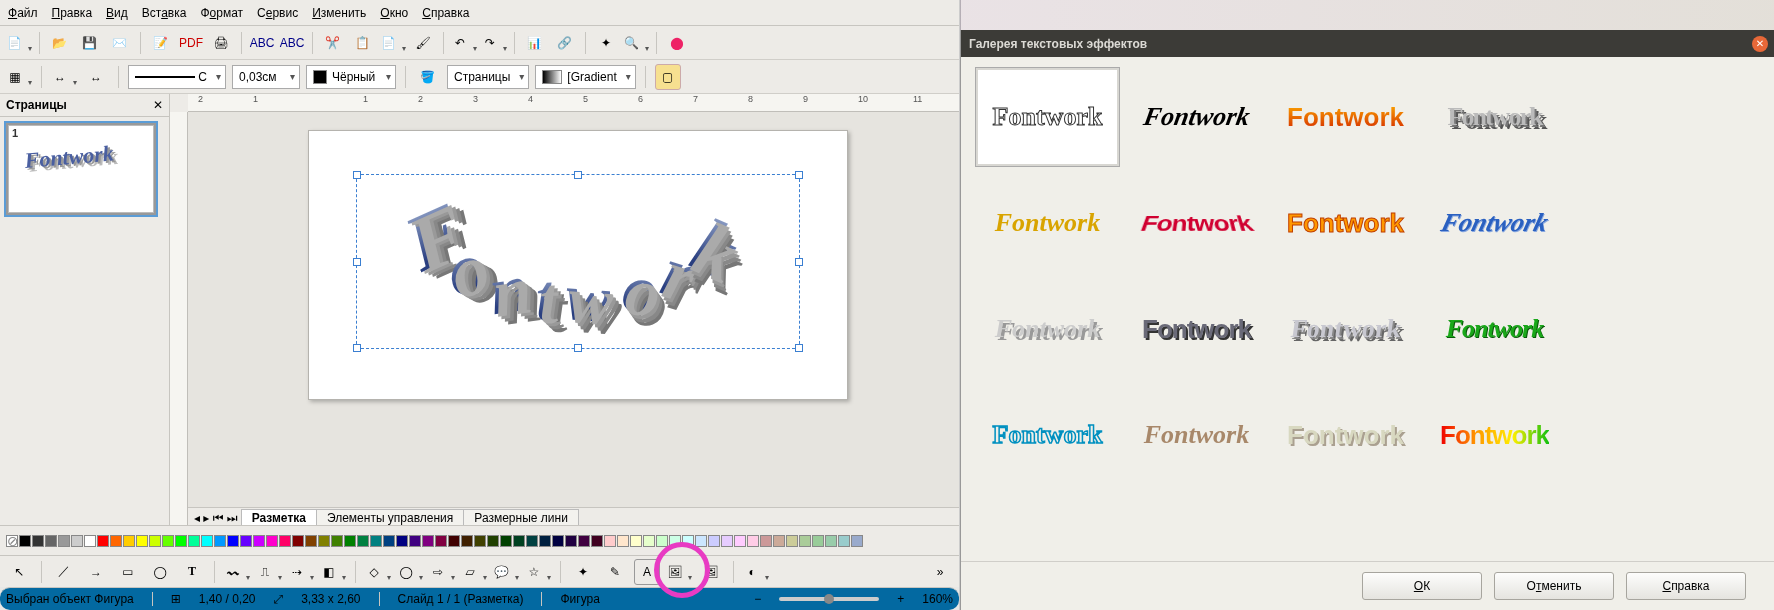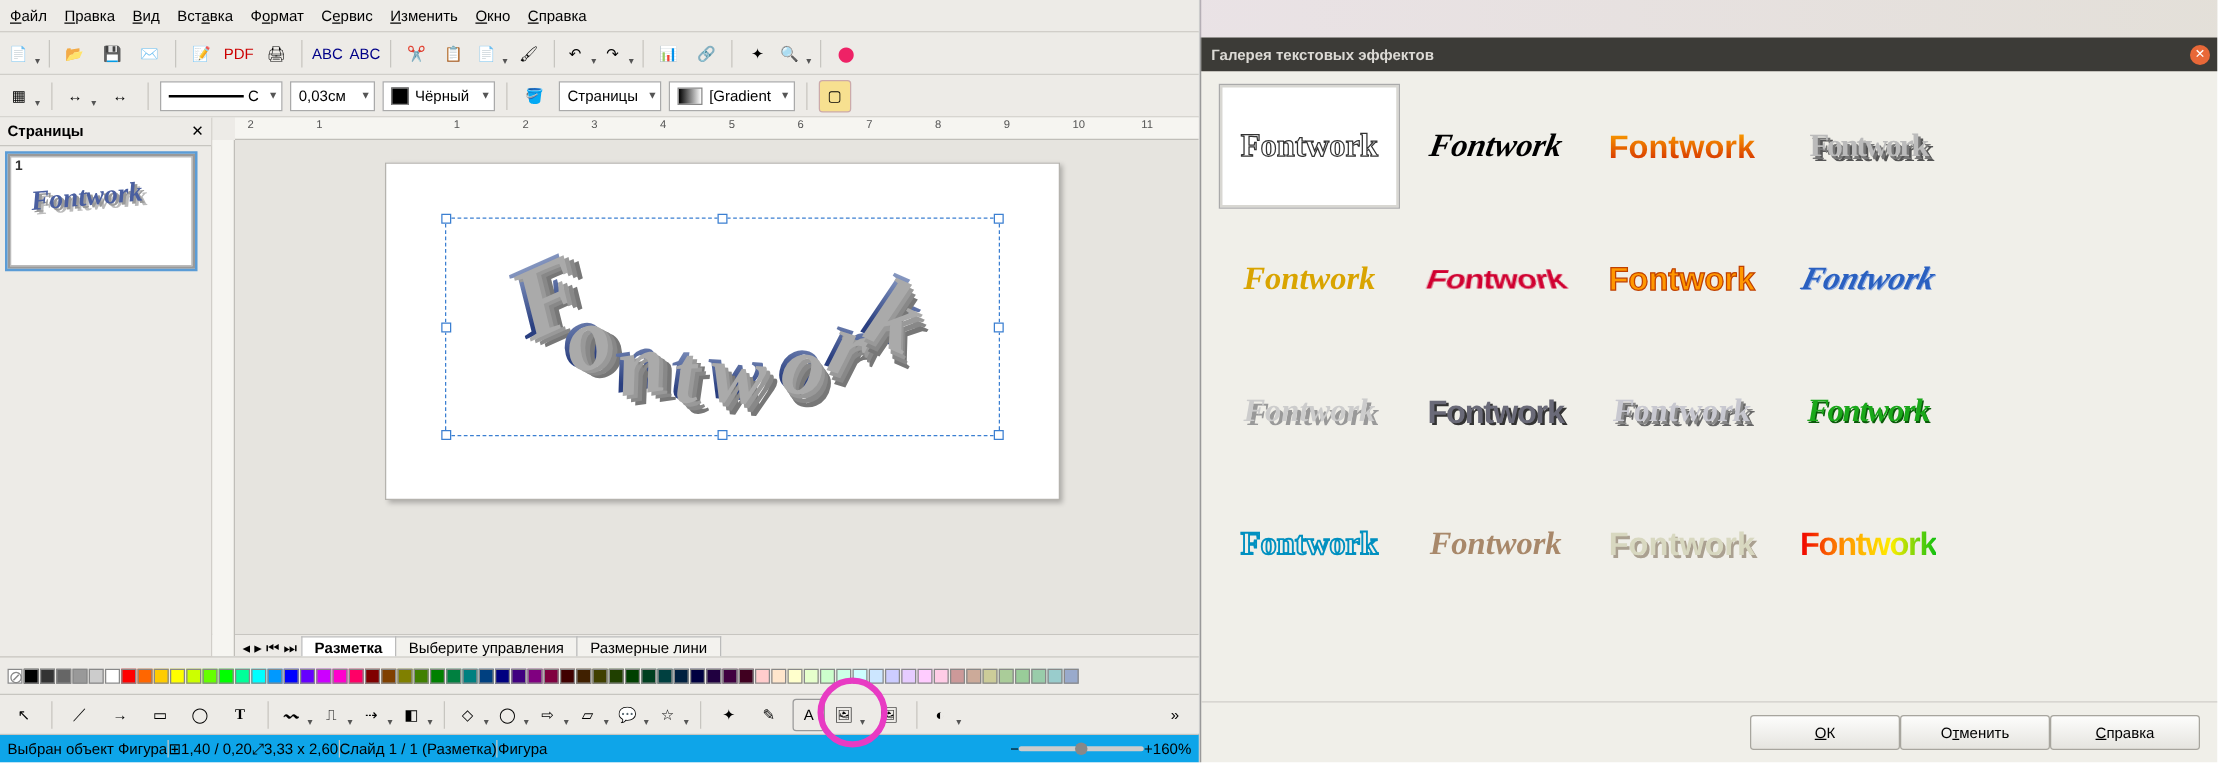--- a/index.html
+++ b/index.html
@@ -35,39 +35,39 @@
 .canvas-wrap { position:relative; flex:1; overflow:hidden; background:#e6e4df; margin-left:18px;}
 .page { position:absolute; left:120px; top:18px; width:540px; height:270px; background:#fff; box-shadow:2px 2px 4px rgba(0,0,0,.25); border:1px solid #b5b3ae;}
 .sel-frame { position:absolute; left:168px; top:62px; width:444px; height:175px; border:1px dashed #3b7fd1;}
 .handle { position:absolute; width:8px; height:8px; background:#fff; border:1px solid #3b7fd1;}
 .layer-tabs { height:18px; background:#edebe7; border-top:1px solid #c7c5c0; display:flex; align-items:center; padding-left:20px; font-size:11px; gap:0;}
 .layer-tabs span { padding:1px 10px; border:1px solid #bbb; border-bottom:none; background:#f3f2ee; margin-right:-1px; position:relative; bottom:-1px;}
 .layer-tabs span.active { background:#fff; font-weight:bold;}
 .color-bar { height:30px; background:#edebe7; border-top:1px solid #c7c5c0; display:flex; align-items:center; padding:0 6px; gap:1px; flex-wrap:wrap; overflow:hidden;}
 .color-sw { width:12px; height:12px; border:1px solid #888; flex-shrink:0;}
 .bottom-toolbar { height:32px; background:#edebe7; border-top:1px solid #c7c5c0; display:flex; align-items:center; padding:0 6px; gap:6px; position:relative;}
-.statusbar { height:23px; background:#0ea5e9; border-top:1px solid #c7c5c0; display:flex; align-items:center; padding:0 6px; font-size:11px; }
+.statusbar { height:23px; background:#0369a1; border-top:1px solid #c7c5c0; display:flex; align-items:center; padding:0 6px; font-size:11px; gap:18px;border-radius:10px;}
 .statusbar .sep { width:1px; height:14px; background:#c7c5c0;}
 .zoom-slider { width:100px; height:4px; background:#ccc; position:relative; border-radius:2px;}
 .zoom-slider .knob { position:absolute; width:10px; height:10px; background:#888; border-radius:5px; top:-3px; left:45px;}
 .highlight-ring { position:absolute; width:56px; height:56px; border:5px solid #e83bc3; border-radius:50%; pointer-events:none;}
 
 .fontwork-3d { position:relative; width:350px; height:190px; }
 .fontwork-3d .letter { position:absolute; font-family:Georgia,serif; font-weight:bold; font-style:italic; background:linear-gradient(180deg,#a8b8d8 0%,#2a3f80 70%); -webkit-background-clip:text; background-clip:text; color:transparent; text-shadow:3px 3px 0 #aaa,6px 6px 0 #999,9px 9px 0 #888,12px 12px 0 #777; }
 
 .dialog { flex:1; background:#f0efe9; display:flex; flex-direction:column; border-left:1px solid #999;}
 .dialog .titlebar2 { background:#3c3b37; color:#dcdad5; height:27px; display:flex; align-items:center; padding:0 8px; font-weight:bold; position:relative; margin-top:30px;}
 .dialog .titlebar2 .close { position:absolute; right:6px; width:16px; height:16px; border-radius:8px; background:#e86838; display:flex; align-items:center; justify-content:center; color:#fff; font-size:10px;}
 .dialog .body { padding:10px 14px; flex:1; overflow:auto;}
 .dialog .label { margin-bottom:8px;}
 .fw-grid { display:grid; grid-template-columns:repeat(4,145px); grid-auto-rows:100px; gap:6px 4px;}
 .fw-cell { display:flex; align-items:center; justify-content:center; border:1px solid transparent; cursor:pointer;}
 .fw-cell.selected { border:1px solid #aaa; box-shadow:0 0 0 2px #d8d7d2 inset; background:#fff;}
 .fw-text { font-family:Georgia,'Times New Roman',serif; font-weight:bold; font-size:26px; white-space:nowrap;}
-.dialog .btnrow { padding:10px 14px; display:flex; justify-content:flex-end; gap:0; border-top:1px solid #d0cec9;}
+.dialog .btnrow { padding:10px 28px; display:flex; justify-content:flex-end; gap:12px; border-top:1px solid #d0cec9;}
 .dlg-btn { min-width:120px; height:28px; background:linear-gradient(#fdfdfc,#e5e4df); border:1px solid #a7a59e; border-radius:3px; cursor:pointer;}
 .outskirts { position:absolute; left:960px; top:0; width:814px; height:30px; background:linear-gradient(90deg,#e0cfe0,#d0c8c0); pointer-events:none; opacity:.4;}
 .thumb-fontwork { position:absolute; left:18px; top:18px; width:115px; height:60px;}
 </style>
 </head>
 <body>
 
 <div class="outskirts"></div>
 
 <div class="main-window">
@@ -196,21 +196,21 @@
           <span class="letter" style="left:128px;top:108px;font-size:66px; transform:rotate(-2deg);">t</span>
           <span class="letter" style="left:158px;top:108px;font-size:66px; transform:rotate(4deg);">w</span>
           <span class="letter" style="left:216px;top:98px; font-size:68px; transform:rotate(10deg);">o</span>
           <span class="letter" style="left:256px;top:80px; font-size:72px; transform:rotate(17deg);">r</span>
           <span class="letter" style="left:288px;top:52px; font-size:78px; transform:rotate(24deg);">k</span>
         </div>
       </div>
       <div class="layer-tabs">
         <span style="border:none;background:none;padding:0 4px;">◂ ▸ ⏮ ⏭</span>
         <span class="active">Разметка</span>
-        <span>Выберите управления</span>
+        <span>Элементы управления</span>
         <span>Размерные лини</span>
       </div>
     </div>
   </div>
 
   <div class="color-bar" id="color-bar">
     <span class="color-sw" style="background:#fff;position:relative;">
       <span style="position:absolute;color:#888;font-size:14px;left:0;top:-3px;">⊘</span>
     </span>
   <span class="color-sw" style="background: rgb(0, 0, 0);"></span>

